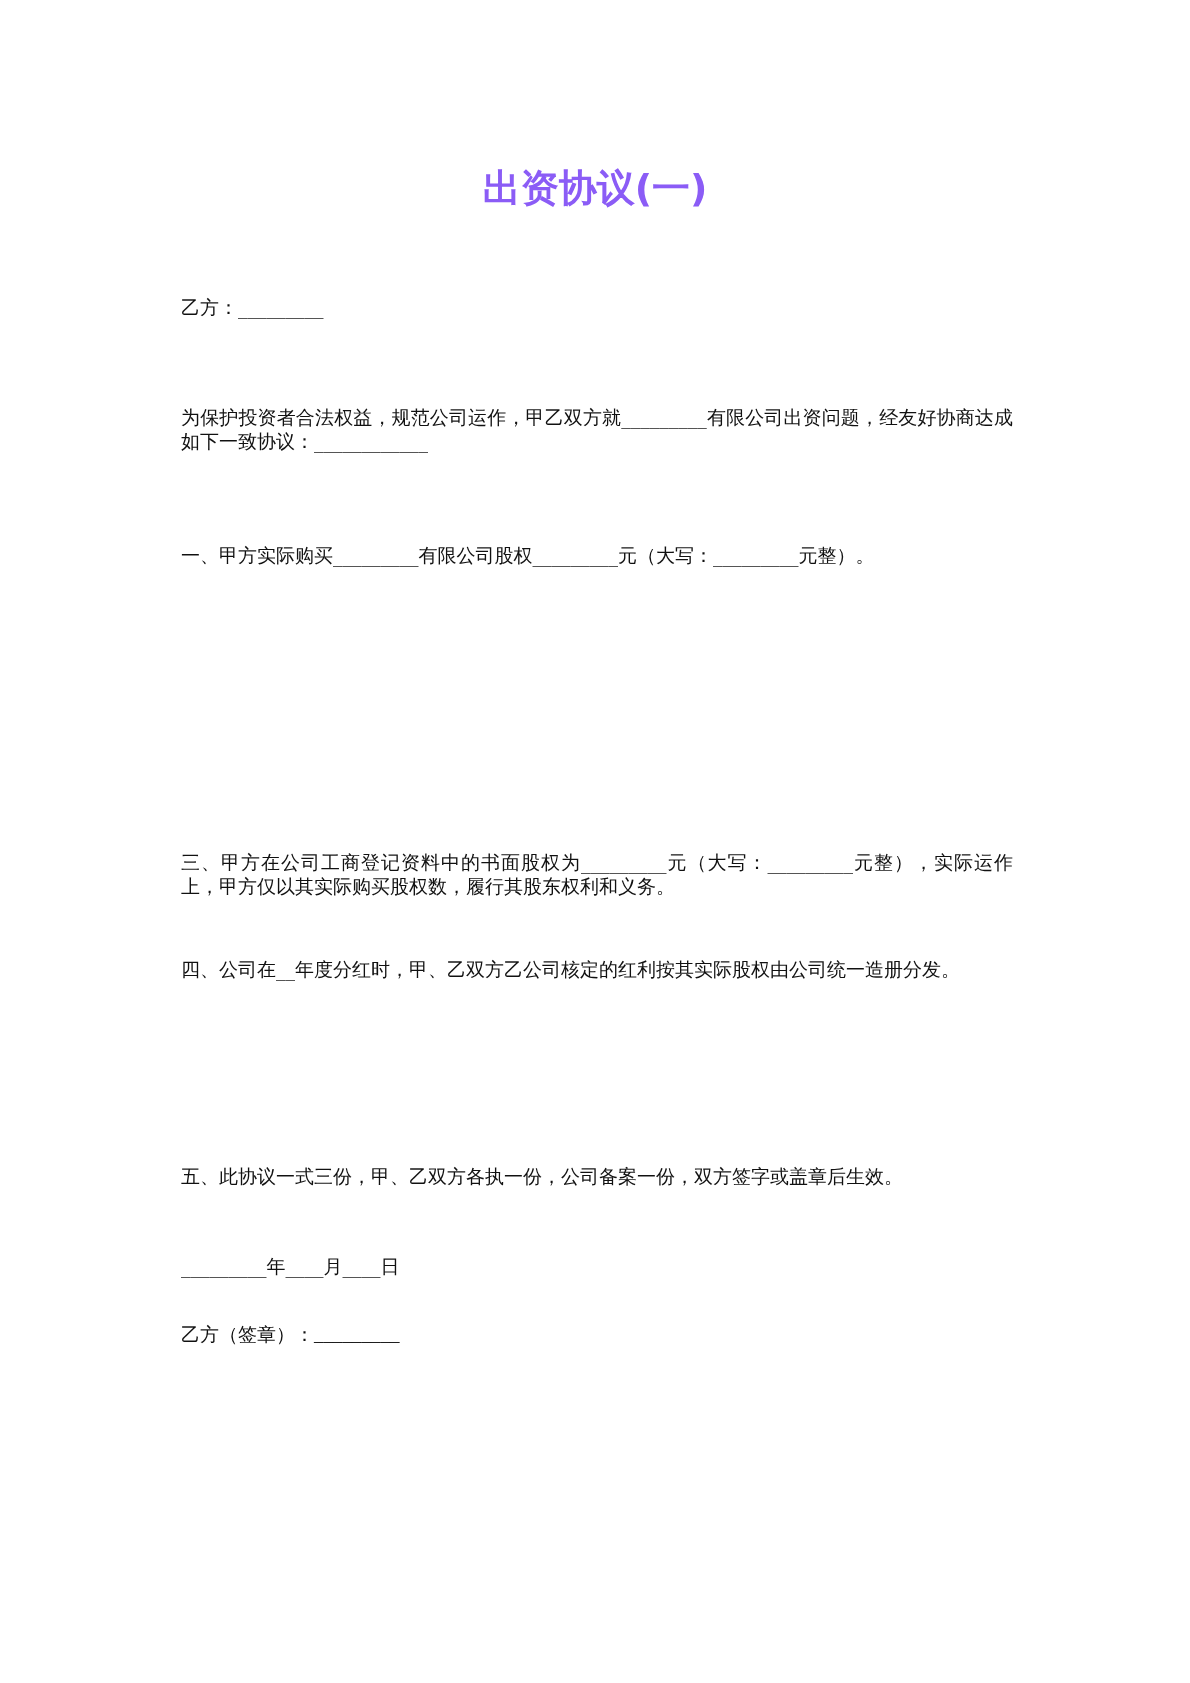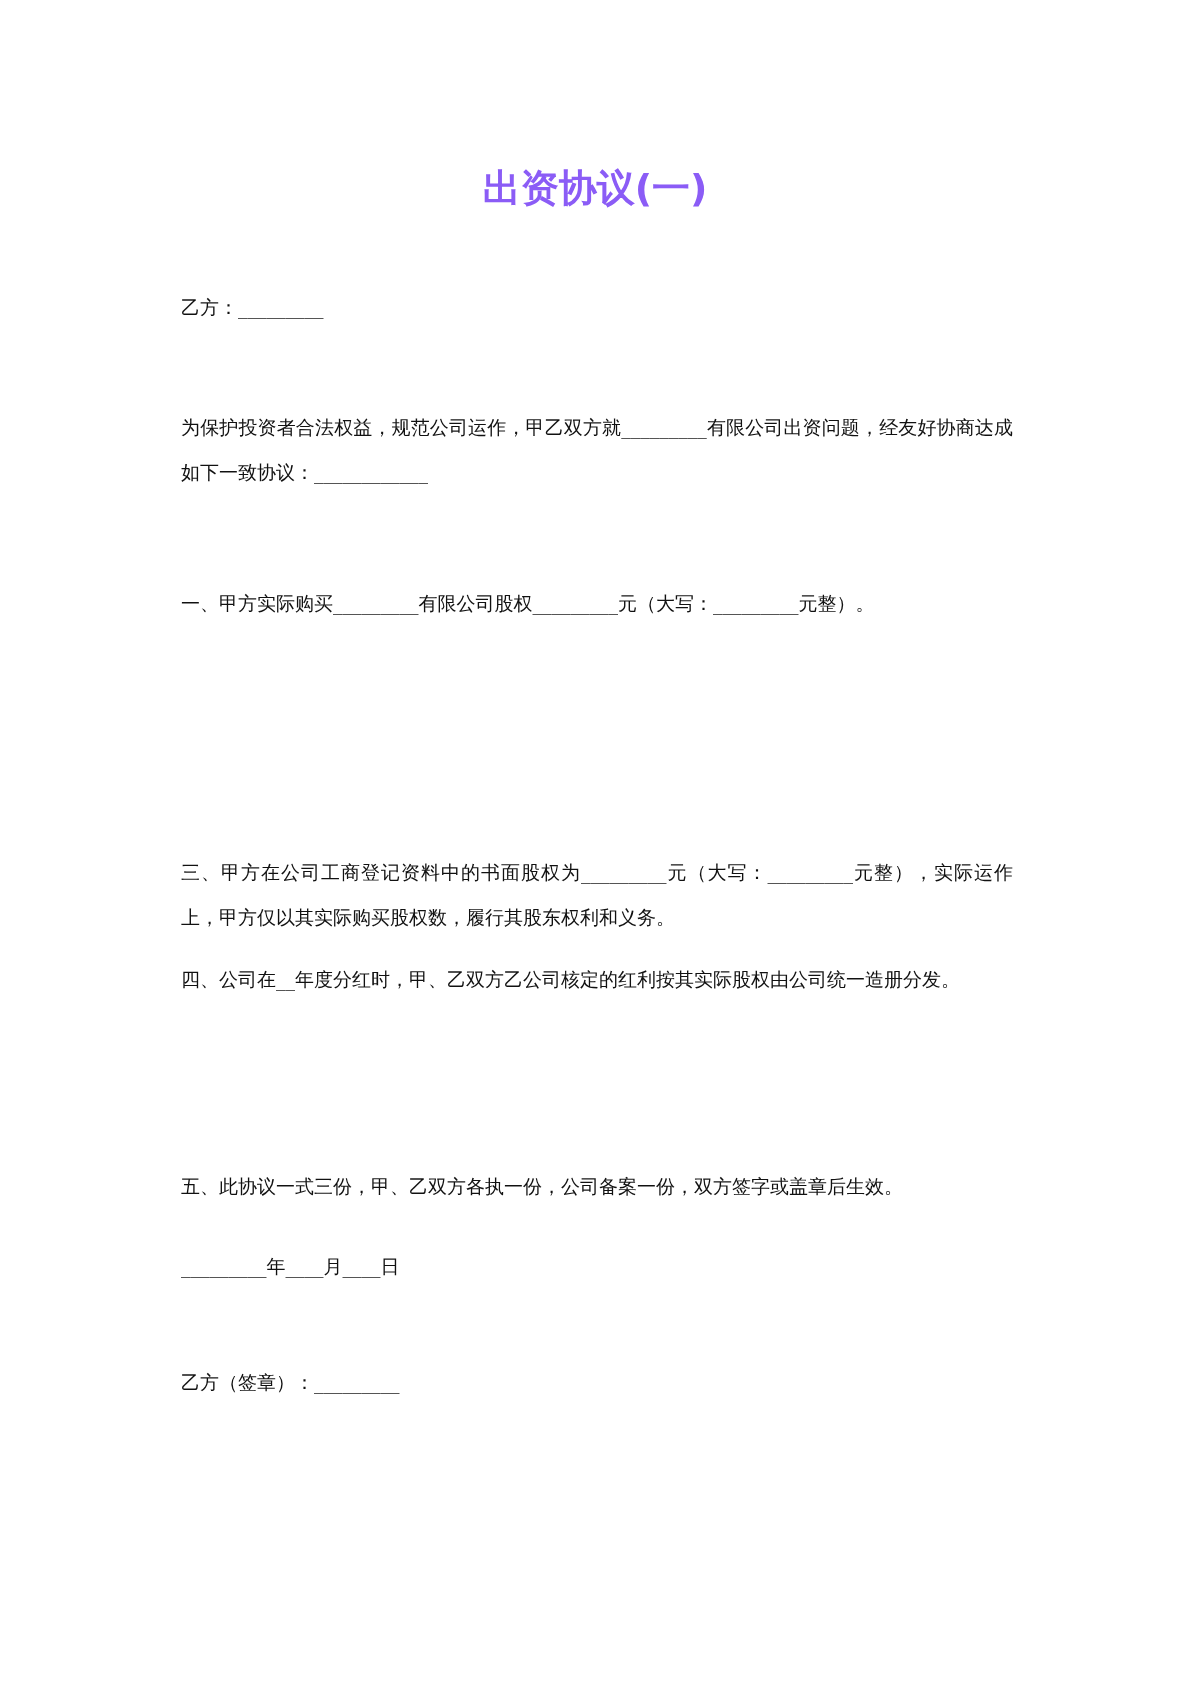--- a/index.html
+++ b/index.html
@@ -4,43 +4,43 @@
 <style>
   html, body { margin: 0; padding: 0; background: #ffffff; }
   body { width: 1190px; height: 1683px; position: relative; overflow: hidden;
          font-family: "DejaVu Serif", "Liberation Serif", serif; color: #111; }
   .page { position: absolute; left: 0; top: 0; width: 1190px; height: 1683px; background: #fff; }
   .title { position: absolute; left: 0; width: 1190px; top: 163px; text-align: center;
            font-family: "DejaVu Sans", "Liberation Sans", sans-serif; font-weight: bold;
            font-size: 38px; letter-spacing: 0px; color: #8b5cf6; }
   .line { position: absolute; left: 181px; width: 832px; font-size: 19px; line-height: 33px;
           white-space: nowrap; }
-  .para { position: absolute; left: 181px; width: 832px; font-size: 19px; line-height: 45px;
+  .para { position: absolute; left: 181px; width: 832px; font-size: 19px; line-height: 24px;
           text-align: justify; }
 </style>
 </head>
 <body>
 
 <div class="page">
   <div class="title">出资协议(一)</div>
 
 
   <div class="line" style="top:291px;">
     <span>乙方：</span><span>_________</span>
   </div>
 
   <div class="para" style="top:405px;">为保护投资者合法权益，规范公司运作，甲乙双方就_________有限公司出资问题，经友好协商达成如下一致协议：____________</div>
 
-  <div class="para" style="top:581px;">一、甲方实际购买_________有限公司股权_________元（大写：_________元整）。</div>
+  <div class="para" style="top:543px;">一、甲方实际购买_________有限公司股权_________元（大写：_________元整）。</div>
 
 
   <div class="para" style="top:812px;margin-top:38px;">三、甲方在公司工商登记资料中的书面股权为_________元（大写：_________元整），实际运作上，甲方仅以其实际购买股权数，履行其股东权利和义务。</div>
 
   <div class="para" style="top:957px;">四、公司在__年度分红时，甲、乙双方乙公司核定的红利按其实际股权由公司统一造册分发。</div>
 
   <div class="para" style="top:1164px;">五、此协议一式三份，甲、乙双方各执一份，公司备案一份，双方签字或盖章后生效。</div>
 
 
   <div class="line" style="top:1250px;">_________年____月____日</div>
 
 
-  <div class="line" style="top:1366px;">乙方（签章）：_________</div>
+  <div class="line" style="top:1318px;font-family:Liberation Serif, serif;">乙方（签章）：_________</div>
 </div>
 
 </body></html>

